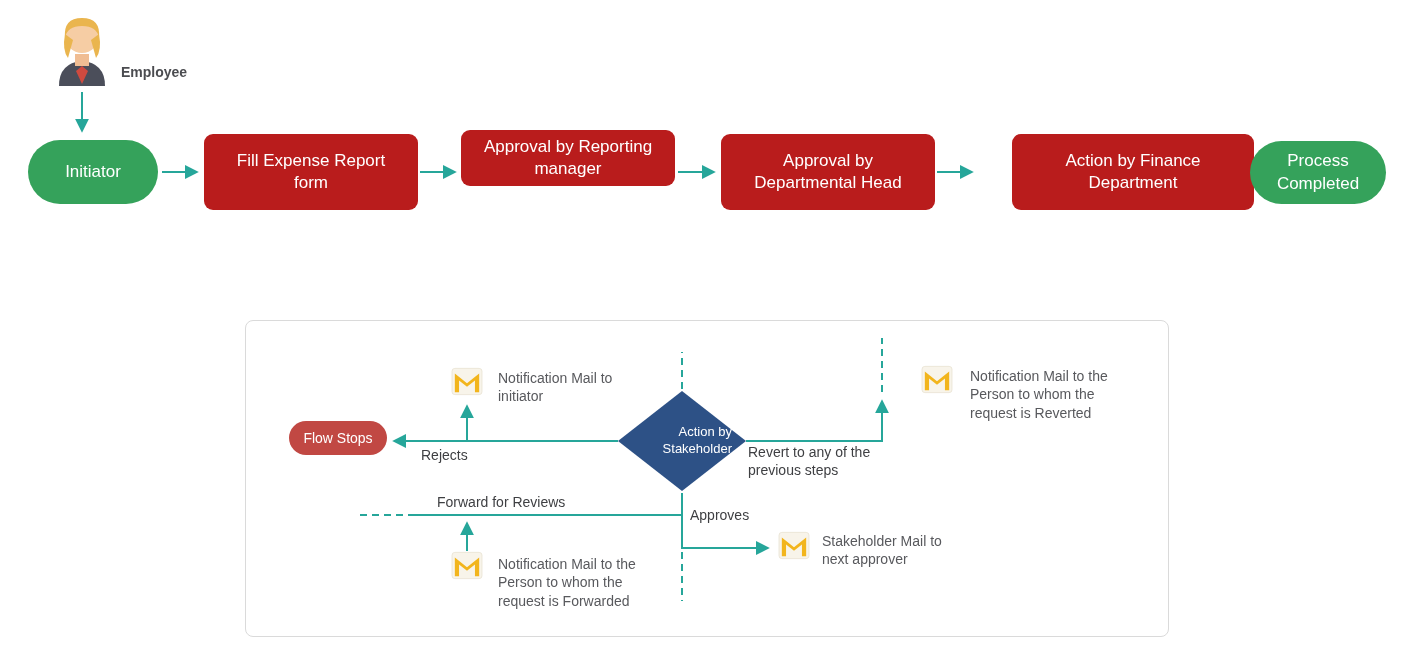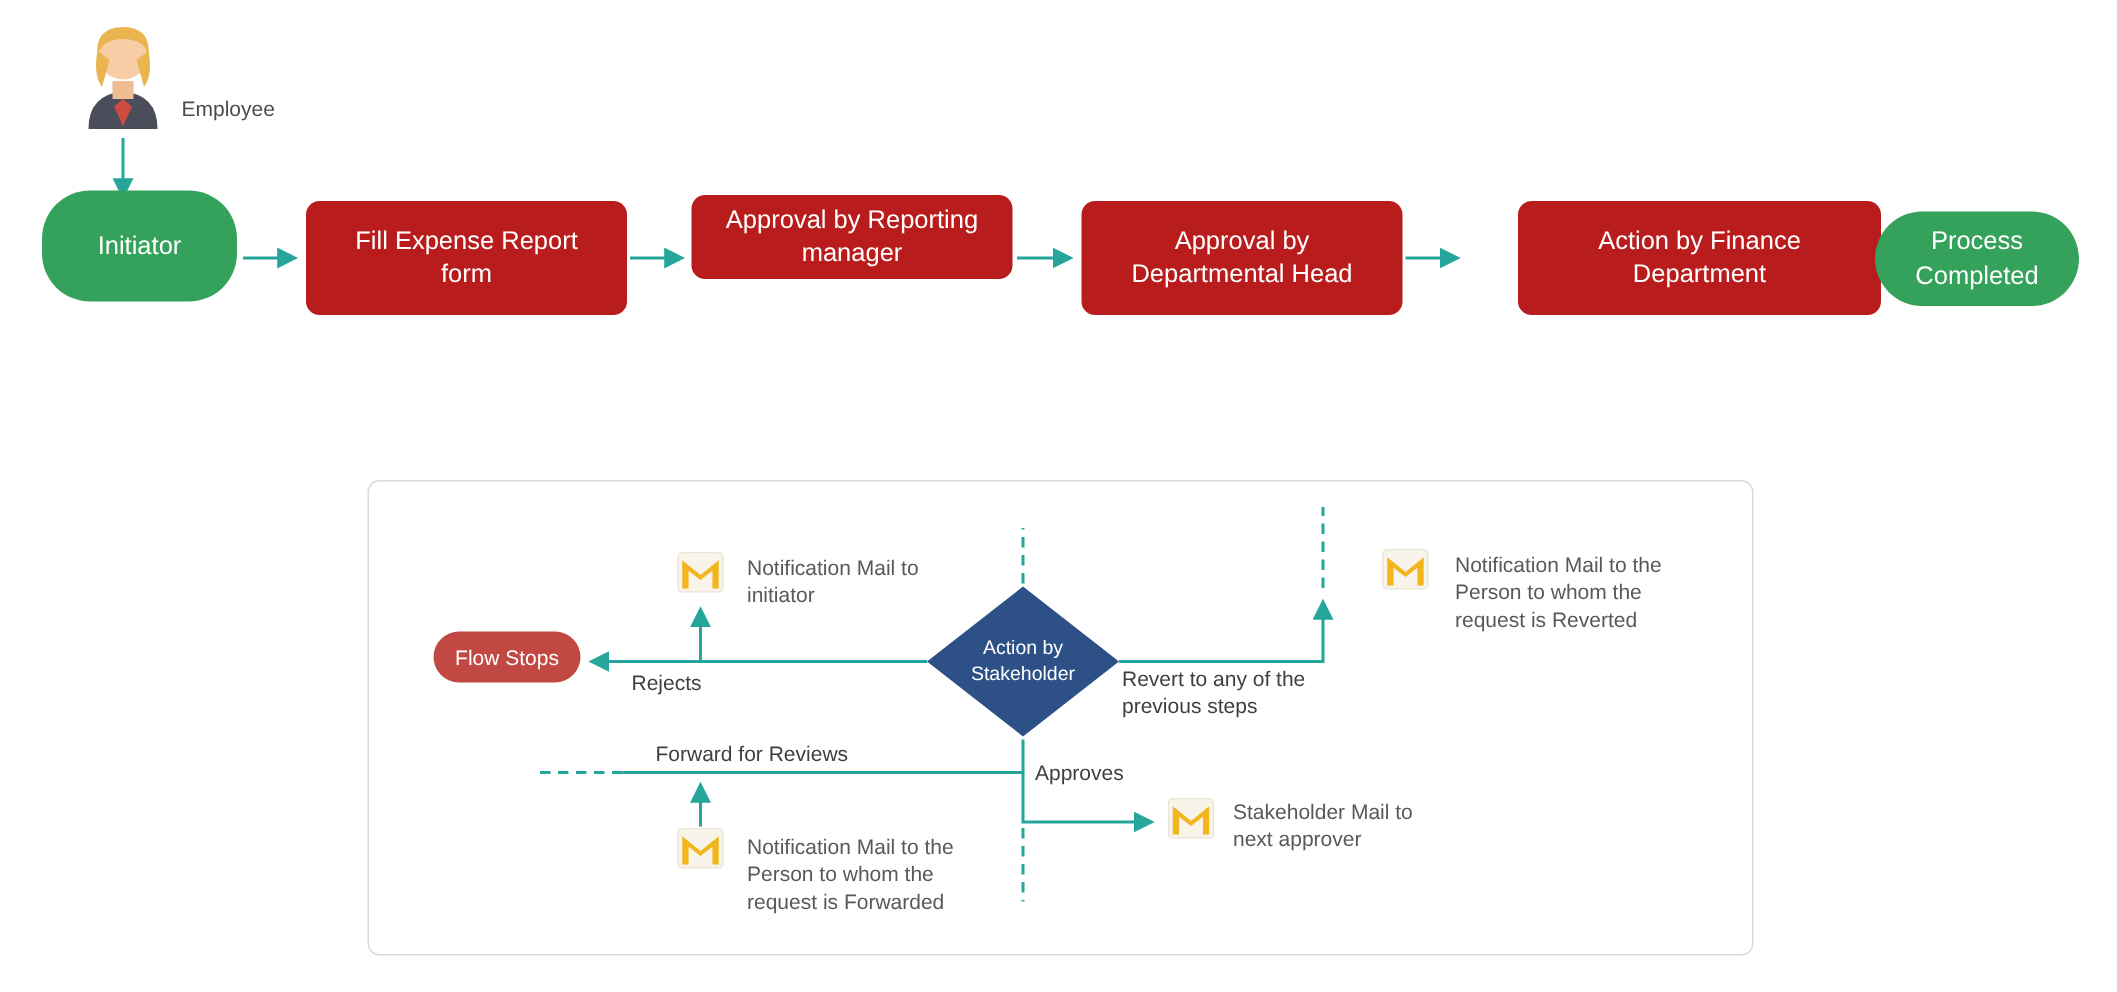--- a/index.html
+++ b/index.html
@@ -10,22 +10,22 @@
         color:#fff;z-index:3}
   .process{background:#b91c1c;border-radius:9px;font-size:17px;line-height:1.32}
   .process span{display:inline-block;max-width:172px}
   .terminator{background:#35a25b;border-radius:32px;font-size:17px;line-height:1.3}
   .pill-narrow span{display:inline-block;max-width:92px}
   .stop{background:#c14843;border-radius:21px;font-size:14px}
   .panel{border:1px solid #dadada;border-radius:8px;background:#fff;z-index:1}
   .connectors{left:0;top:0;z-index:2}
   .edge-label{font-size:14px;font-weight:400;color:#3e3f42;z-index:4;line-height:1.3}
   .note{font-size:14px;color:#58595d;z-index:4;line-height:1.32}
-  .decision-label{color:#fff;font-size:13px;text-align:center;line-height:1.3;z-index:4}
-  .actor-label{font-size:14px;font-weight:400;color:#4b4c50;z-index:4}
+  .decision-label{color:#fff;font-size:13px;text-align:right;line-height:1.3;z-index:4}
+  .actor-label{font-size:14px;font-weight:700;color:#4b4c50;z-index:4}
   .mail{z-index:4}
 </style>
 </head>
 <body>
 
 <div class="abs panel" style="left:245px;top:320px;width:922px;height:315px"></div>
 
 <svg class="abs connectors" width="1411" height="661" viewBox="0 0 1411 661">
   <defs>
     <marker id="arrow" viewBox="0 0 10 10" refX="8" refY="5" markerWidth="7" markerHeight="7" orient="auto">
@@ -61,21 +61,21 @@
     <rect x="18" y="46" width="14" height="12" fill="#f0bd93"></rect>
     <path d="M25 58 l6 5 -6 13 -6 -13 z" fill="#cf4a3f"></path>
     <circle cx="25" cy="28" r="17" fill="#f6cda4"></circle>
     <path d="M8 30 Q6 10 25 10 Q44 10 42 30 Q40 18 25 18 Q10 18 8 30 Z" fill="#eab54e"></path>
     <path d="M8 26 q-3 16 3 24 l5 -18 z" fill="#eab54e"></path>
     <path d="M42 26 q3 16 -3 24 l-5 -18 z" fill="#eab54e"></path>
   </svg>
 </div>
 <div class="abs actor-label" style="left:121px;top:64px">Employee</div>
 
-<div class="abs node terminator" style="left:28px;top:127px;width:130px;height:74px">
+<div class="abs node terminator" style="left:28px;top:140px;width:130px;height:64px">
   <span>Initiator</span>
 </div>
 <div class="abs node process" style="left:204px;top:134px;width:214px;height:76px">
   <span>Fill Expense Report form</span>
 </div>
 <div class="abs node process" style="left:461px;top:130px;width:214px;height:56px">
   <span>Approval by Reporting manager</span>
 </div>
 <div class="abs node process" style="left:721px;top:134px;width:214px;height:76px">
   <span>Approval by Departmental Head</span>

